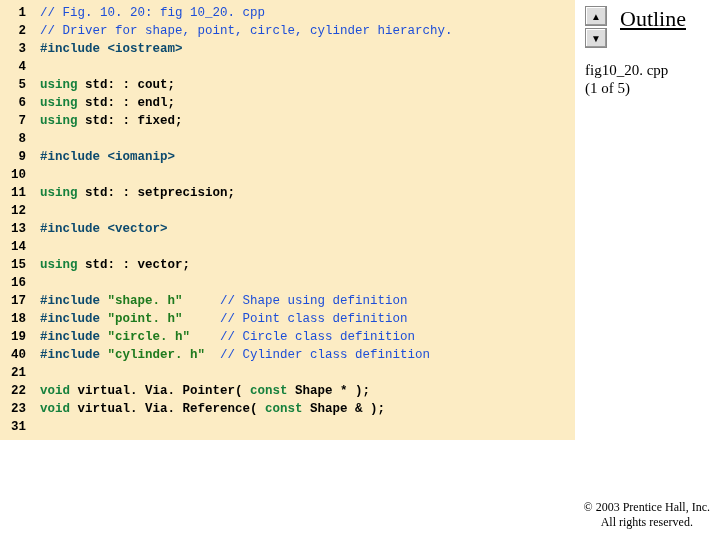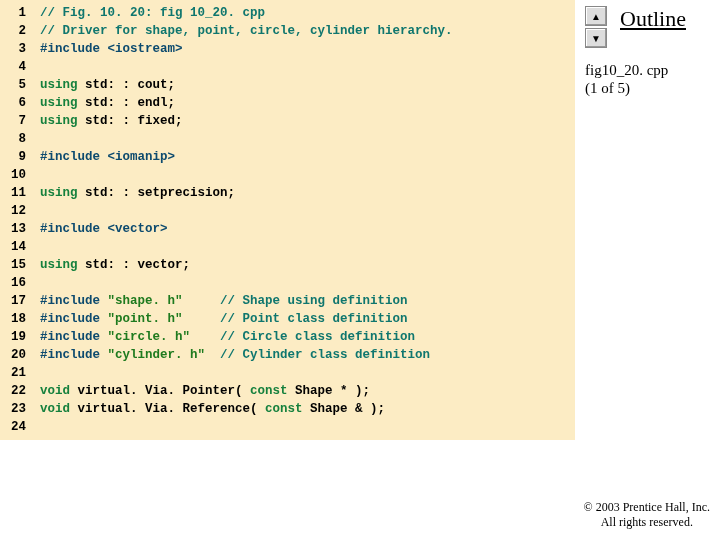--- a/index.html
+++ b/index.html
@@ -33,21 +33,21 @@
     width: 26px;
     text-align: right;
     padding-right: 14px;
     font-weight: bold;
     color: #000;
     flex-shrink: 0;
   }
   .code {
     flex: 1;
   }
-  .tok-comment { color: #0f766e; font-weight: bold; }
+  .tok-comment { color: #1d4ed8; font-weight: normal; }
   .tok-pp      { color: #0c4a6e; font-weight: bold; text-align: center; }
   .tok-kw      { color: #15803d; font-weight: bold; }
   .tok-plain   { color: #000;    font-weight: bold; }
   .tok-str     { color: #1e7a1e; font-weight: bold; }
 
   .side {
     position: absolute;
     left: 585px;
     top: 6px;
     width: 130px;
@@ -110,25 +110,25 @@
     <div class="code-row"><span class="lineno">10</span><span class="code"></span></div>
     <div class="code-row"><span class="lineno">11</span><span class="code"><span class="tok-kw">using</span><span class="tok-plain"> std: : setprecision;</span></span></div>
     <div class="code-row"><span class="lineno">12</span><span class="code"></span></div>
     <div class="code-row"><span class="lineno">13</span><span class="code"><span class="tok-pp">#include &lt;vector&gt;</span></span></div>
     <div class="code-row"><span class="lineno">14</span><span class="code"></span></div>
     <div class="code-row"><span class="lineno">15</span><span class="code"><span class="tok-kw">using</span><span class="tok-plain"> std: : vector;</span></span></div>
     <div class="code-row"><span class="lineno">16</span><span class="code"></span></div>
     <div class="code-row"><span class="lineno">17</span><span class="code"><span class="tok-pp">#include </span><span class="tok-str">"shape. h"</span><span class="tok-plain">     </span><span class="tok-comment">// Shape using definition</span></span></div>
     <div class="code-row"><span class="lineno">18</span><span class="code"><span class="tok-pp">#include </span><span class="tok-str">"point. h"</span><span class="tok-plain">     </span><span class="tok-comment">// Point class definition</span></span></div>
     <div class="code-row"><span class="lineno">19</span><span class="code"><span class="tok-pp">#include </span><span class="tok-str">"circle. h"</span><span class="tok-plain">    </span><span class="tok-comment">// Circle class definition</span></span></div>
-    <div class="code-row"><span class="lineno">20</span><span class="code"><span class="tok-pp">#include </span><span class="tok-str">"cylinder. h"</span><span class="tok-plain">  </span><span class="tok-comment">// Cylinder class definition</span></span></div>
+    <div class="code-row"><span class="lineno">40</span><span class="code"><span class="tok-pp">#include </span><span class="tok-str">"cylinder. h"</span><span class="tok-plain">  </span><span class="tok-comment">// Cylinder class definition</span></span></div>
     <div class="code-row"><span class="lineno">21</span><span class="code"></span></div>
     <div class="code-row"><span class="lineno">22</span><span class="code"><span class="tok-kw">void</span><span class="tok-plain"> virtual. Via. Pointer( </span><span class="tok-kw">const</span><span class="tok-plain"> Shape * );</span></span></div>
     <div class="code-row"><span class="lineno">23</span><span class="code"><span class="tok-kw">void</span><span class="tok-plain"> virtual. Via. Reference( </span><span class="tok-kw">const</span><span class="tok-plain"> Shape &amp; );</span></span></div>
-    <div class="code-row"><span class="lineno">24</span><span class="code"></span></div>
+    <div class="code-row"><span class="lineno">31</span><span class="code"></span></div>
   </div>
 
 <div class="side">
   <div class="nav-btns">
     <div class="nav-btn">
       <span>▲</span>
     </div>
     <div class="nav-btn">
       <span>▼</span>
     </div>

